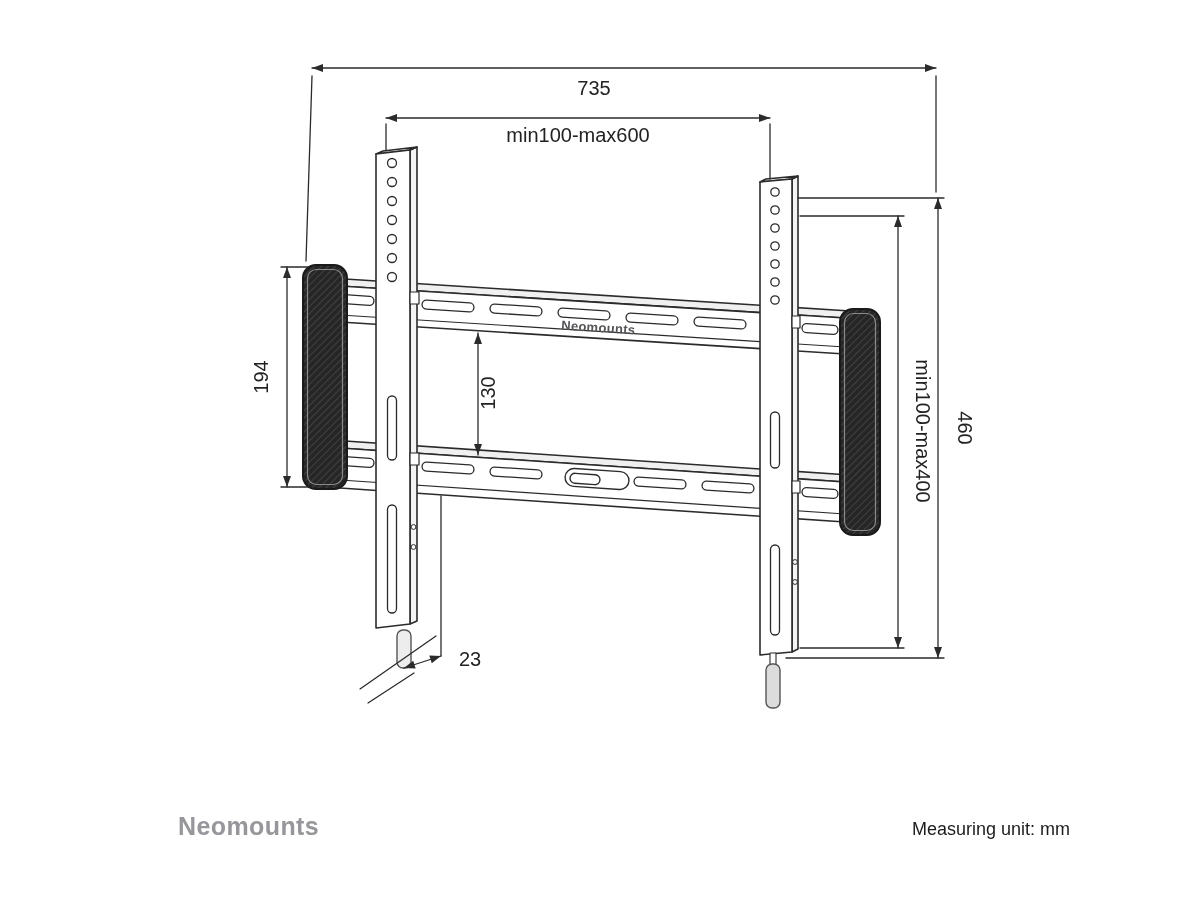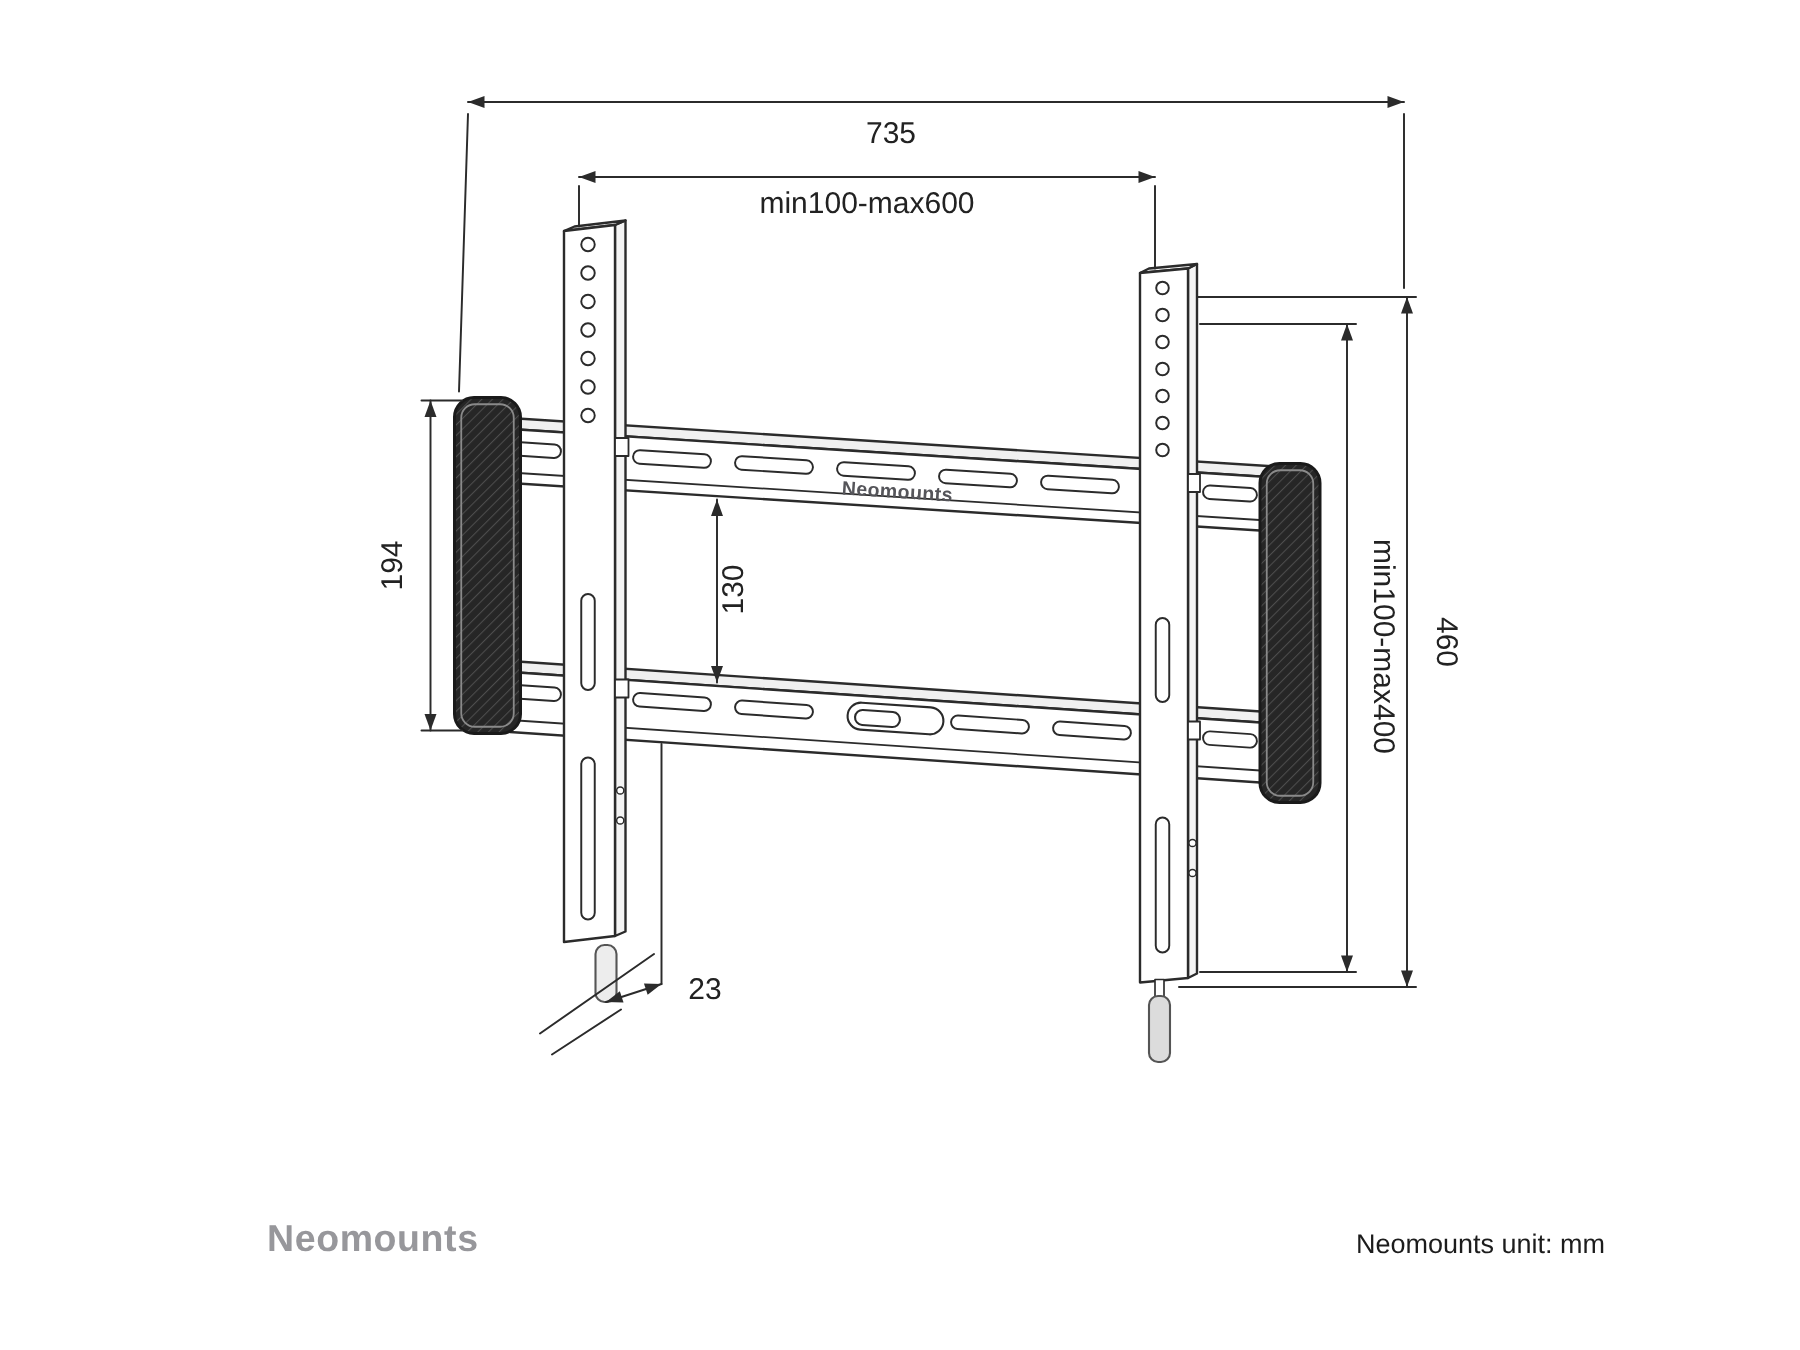--- a/index.html
+++ b/index.html
@@ -178,15 +178,15 @@
         <line x1="441" y1="496" x2="441" y2="656"></line>
         <line x1="436" y1="636" x2="360" y2="689"></line>
         <line x1="414" y1="673" x2="368" y2="703"></line>
         <line x1="404" y1="668" x2="441" y2="656" marker-start="url(#arrow)" marker-end="url(#arrow)"></line>
         <text class="dimtext" x="470" y="666" text-anchor="middle" stroke="none" fill="#222">23</text>
       </g>
     </g>
   </svg>
 
   <div class="footer-brand">Neomounts</div>
-  <div class="footer-unit">Neomounts unit: mm</div>
+  <div class="footer-unit">Measuring unit: mm</div>
 
 </div>
 
 </body></html>

